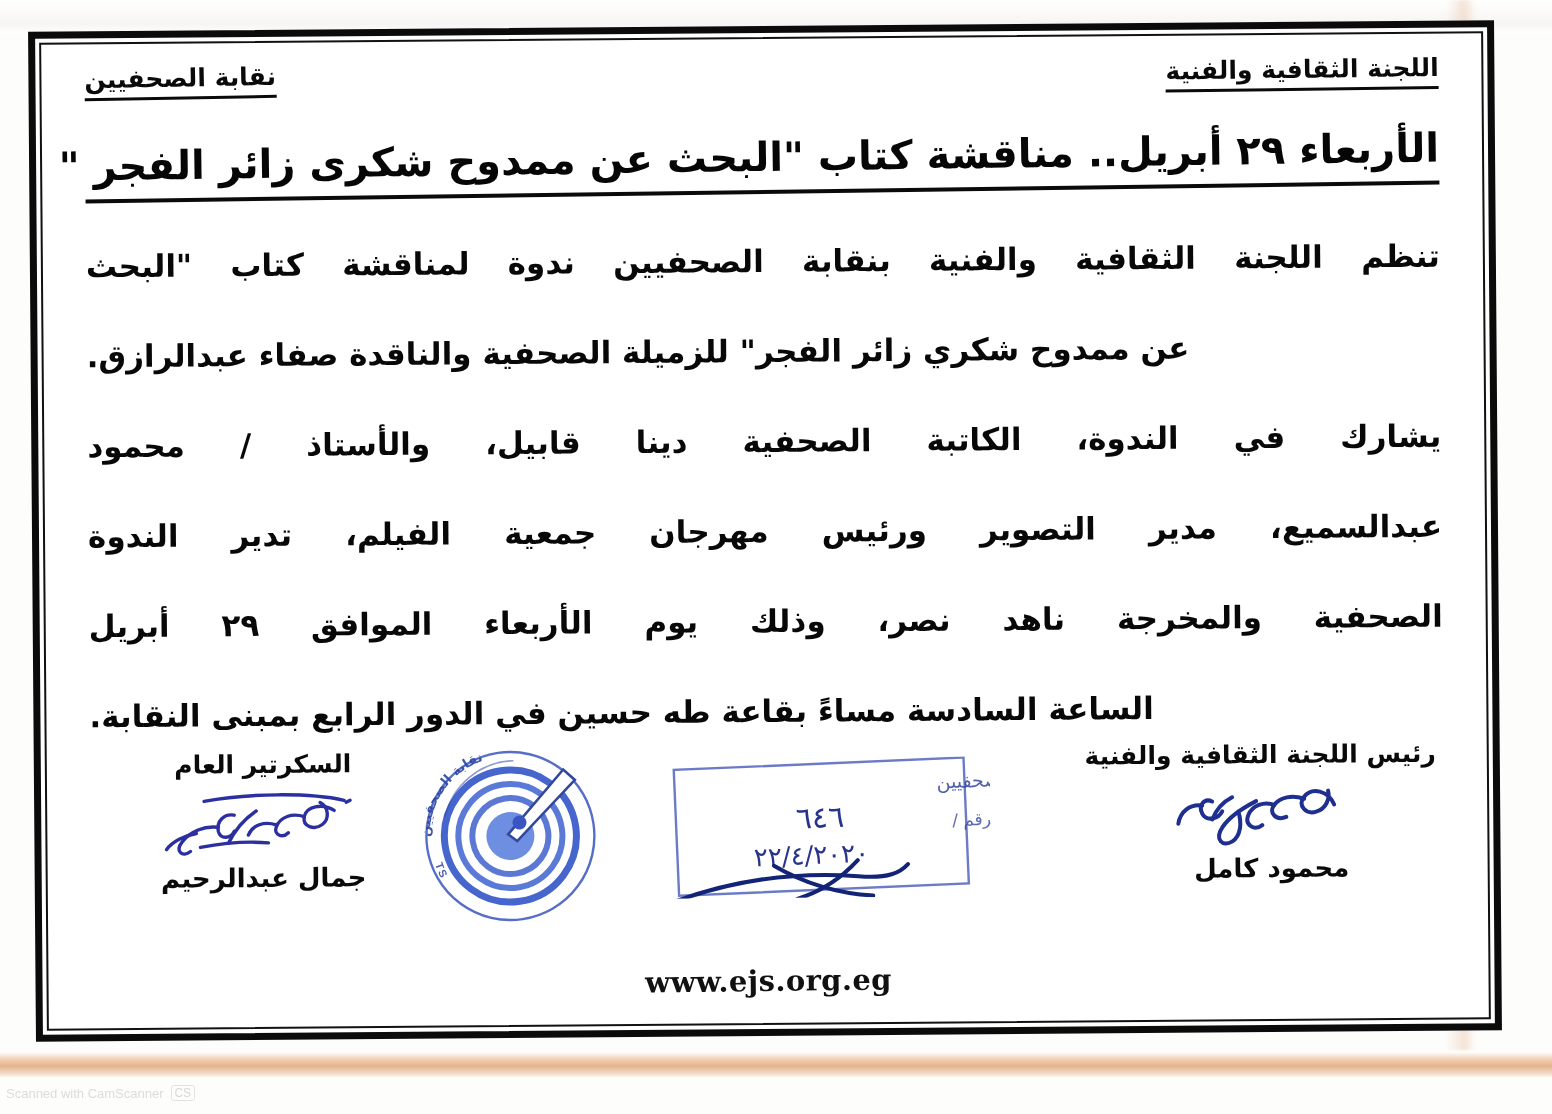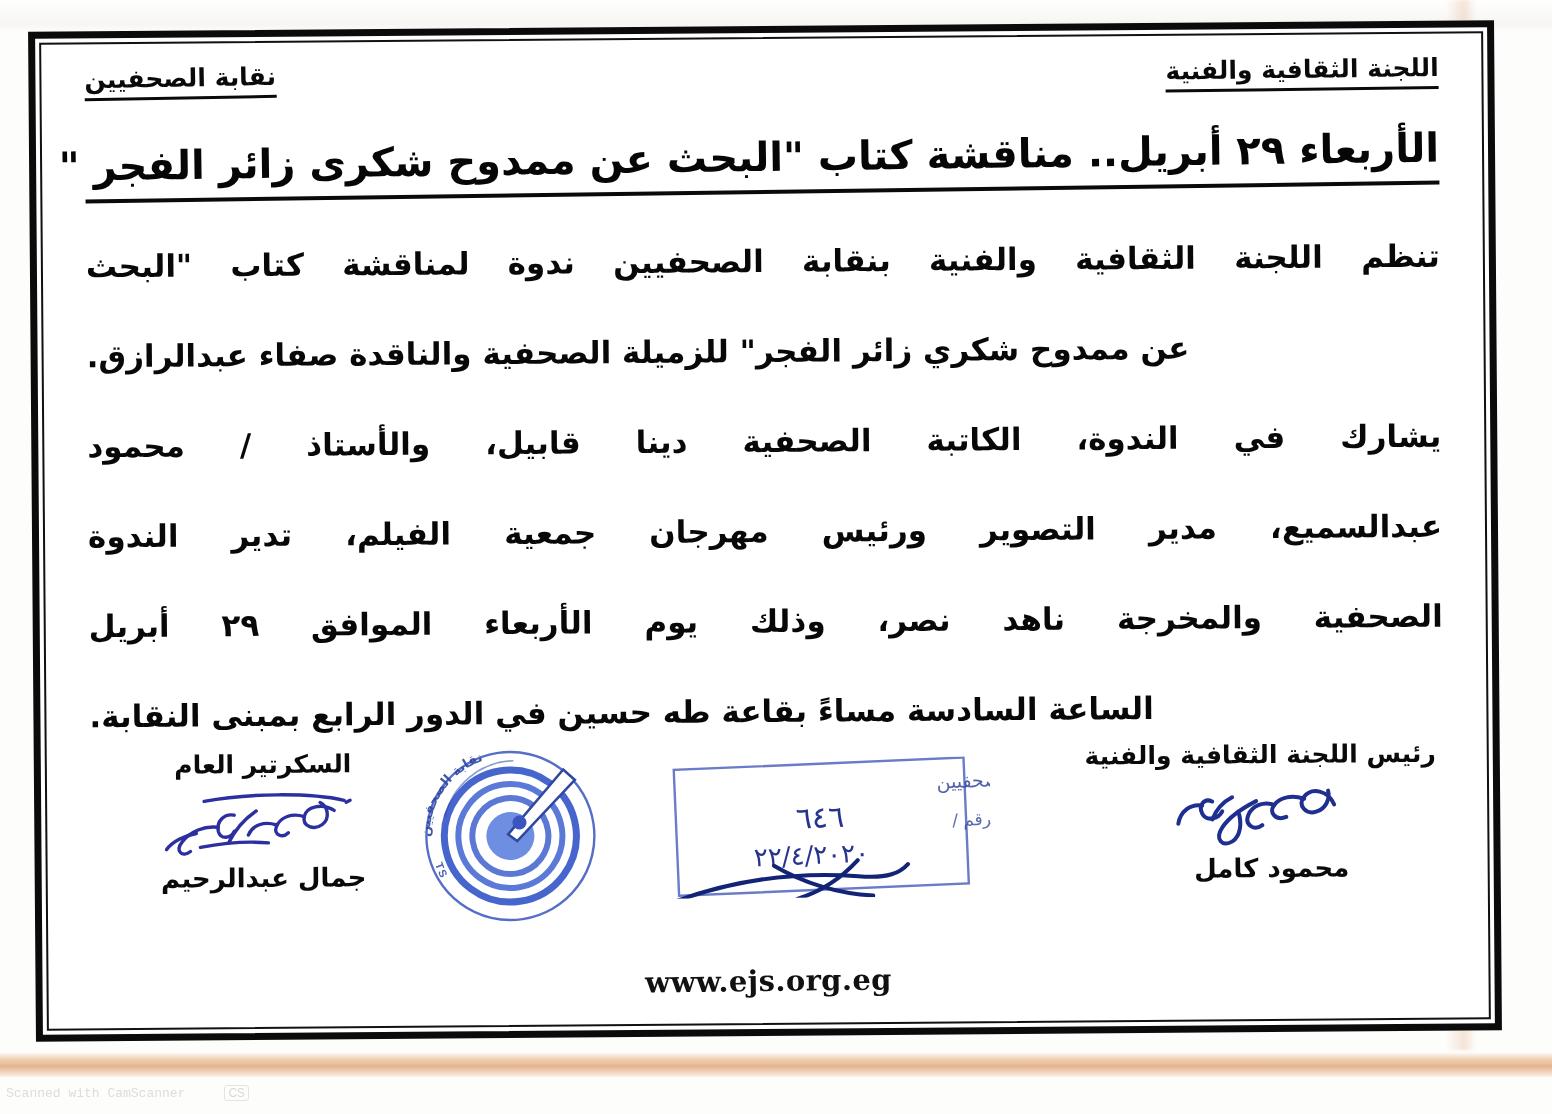--- a/index.html
+++ b/index.html
@@ -225,24 +225,23 @@
   }
   #camscanner-badge {
     font-family: "Liberation Sans", sans-serif;
     font-size: 12px;
     color: #b9b9b9;
     border: 1px solid #cfcfcf;
     border-radius: 3px;
     padding: 1px 3px;
     line-height: 1;
     letter-spacing: -.3px;
-    margin-left: 32px;
   }
   #camscanner-text {
-    font-family: Liberation Mono, monospace;
+    font-family: Liberation Sans, sans-serif;
     font-size: 13px;
     color: #c2c2c2;
     white-space: nowrap;
   }
 </style>
 </head>
 <body>
 
 <div id="scan-surface">
 

